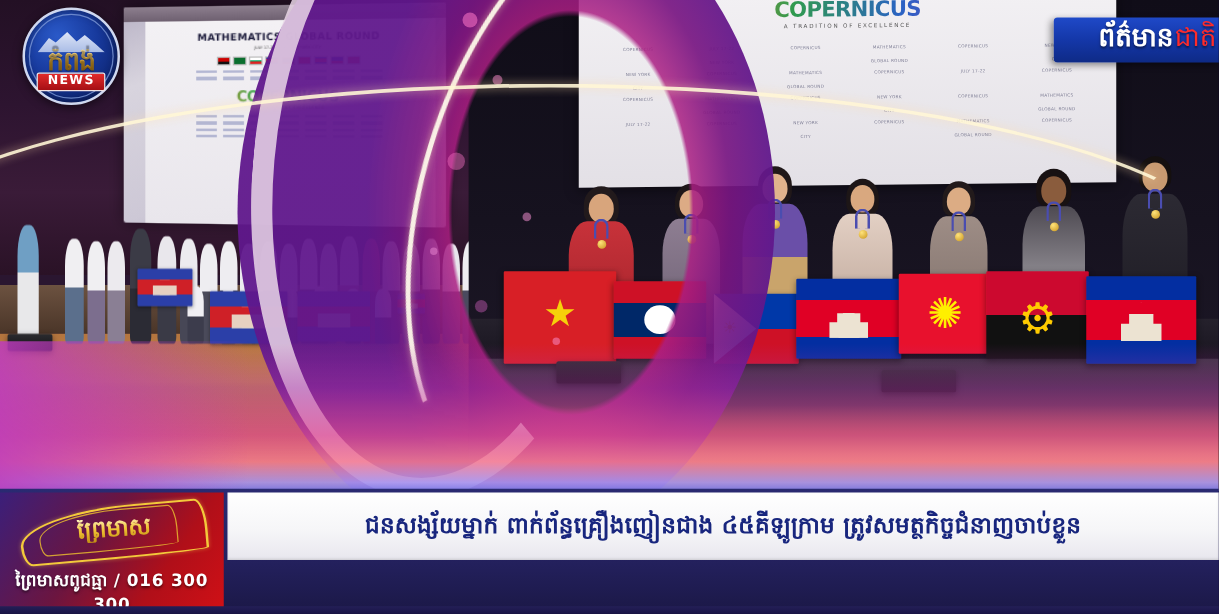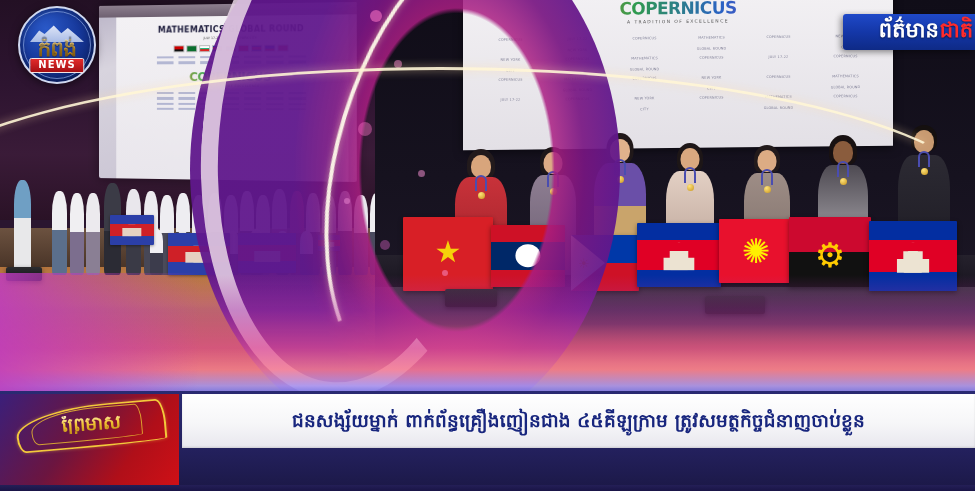--- a/index.html
+++ b/index.html
@@ -154,21 +154,21 @@
      background:linear-gradient(90deg,rgba(190,60,190,.85),rgba(190,60,190,0)); }
 
   
   .badge-news { position:absolute; right:0; top:14px; width:132px; height:36px;
      background:linear-gradient(180deg,#1f49c8 0%,#1437a8 50%,#0e2a86 100%);
      border-radius:3px 0 0 3px; box-shadow:-2px 2px 6px rgba(0,0,0,.45);
      display:flex; align-items:center; justify-content:center; gap:1px;
      padding-bottom:3px; }
   .badge-news .w { color:#fff; font-size:21px; font-weight:bold; line-height:1;
      text-shadow:0 1px 2px rgba(0,0,0,.5);margin-left:34px; }
-  .badge-news .r { color:#ff2b2b; font-size:21px; font-weight:bold; line-height:1;
+  .badge-news .r { color:#ff2b2b; font-size:21px; font-weight:normal; line-height:1;
      text-shadow:0 1px 2px rgba(0,0,0,.55); }
 
   
   .logo { position:absolute; left:18px; top:6px; width:78px; height:78px; }
   .logo-disc { position:absolute; inset:0; border-radius:50%;
      background:radial-gradient(circle at 35% 28%,#2a59c8 0%,#17399c 45%,#0d2470 78%,#081846 100%);
      border:2px solid #cfd8ef; box-shadow:0 2px 8px rgba(0,0,0,.55), inset 0 0 8px rgba(0,0,0,.45); }
   .logo-ring { position:absolute; inset:5px; border-radius:50%; border:1.3px solid #7e9ad8; opacity:.8; }
   .logo-mtn { position:absolute; left:12px; top:16px; width:54px; height:20px;
      clip-path:polygon(0% 100%,17% 42%,27% 60%,44% 18%,58% 56%,70% 30%,86% 66%,100% 100%);
@@ -542,20 +542,25 @@
 
   <div class="lower">
     <div class="lower-bg"></div>
 
     <div class="sponsor">
       <div class="sponsor-mark">
         <div class="leaf"></div>
         <div class="leaf-in"></div>
         <div class="sponsor-kh">ព្រៃមាស</div>
       </div>
+      <div class="sponsor-line">
+        <span>ព្រៃមាសពូជធ្មា</span>
+        <span class="ph">/</span>
+        <span class="ph">016 300 300</span>
+      </div>
     </div>
 
     <div class="headline-panel">
       <div class="headline">ជនសង្ស័យម្នាក់ ពាក់ព័ន្ធគ្រឿងញៀនជាង ៤៥គីឡូក្រាម ត្រូវសមត្ថកិច្ចជំនាញចាប់ខ្លួន</div>
     </div>
 
 
     <div class="lower-foot"></div>
   </div>
 

